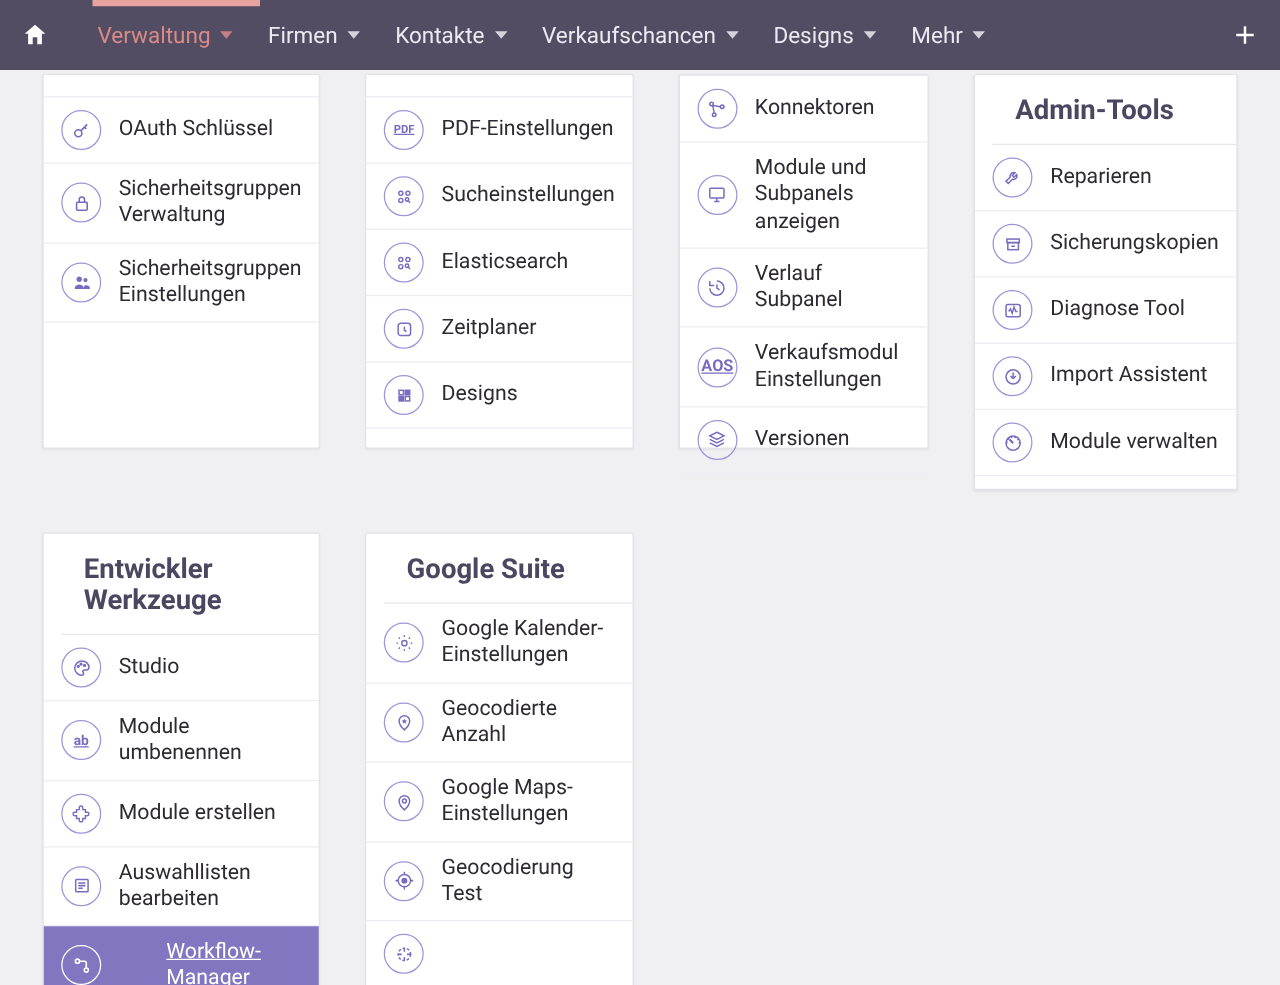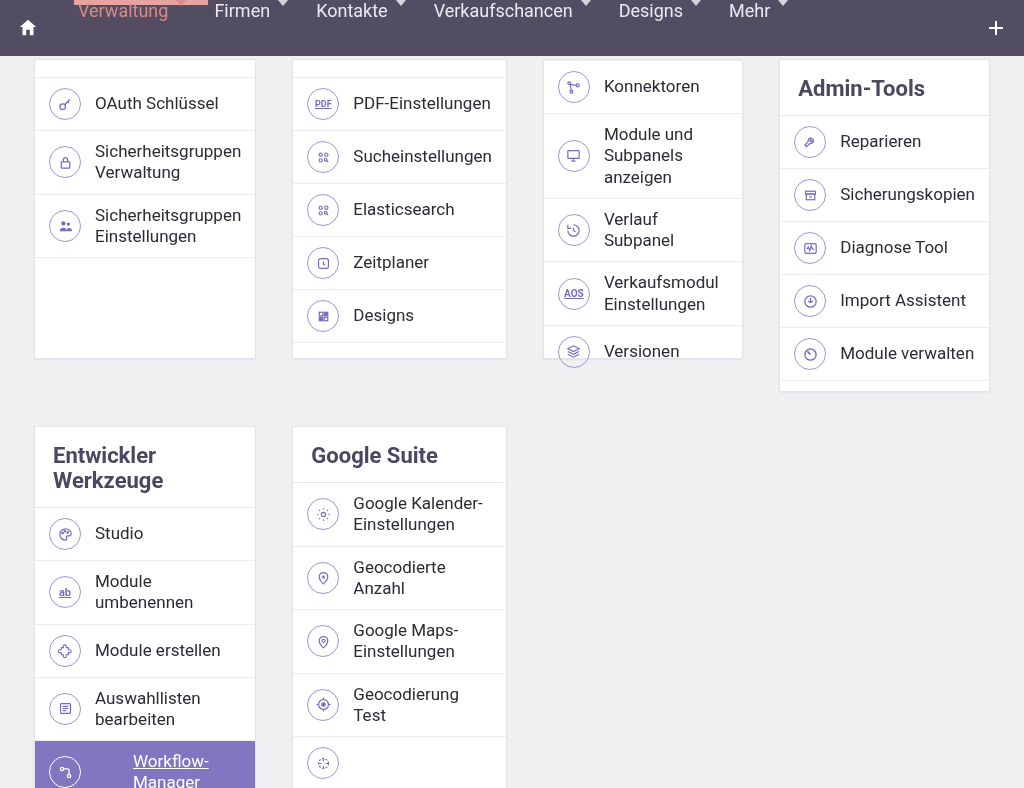--- a/index.html
+++ b/index.html
@@ -22,21 +22,21 @@
     font-size: 18px;
     position: relative;
   }
   .topnav .home {
     width: 36px; height: 36px;
     display: flex; align-items: center; justify-content: center;
     margin-right: 18px;
     color: #fff;
   }
   .topnav .navitem {
-    display: flex; 
+    display: flex; align-items: center;
     padding: 0 14px;
     height: 56px;
     cursor: pointer;
     color: #eceaf0;
   }
   .topnav .navitem.active {
     color: #d88a87;
     position: relative;
   }
   .active-indicator{
@@ -79,20 +79,21 @@
     box-shadow: 0 1px 2px rgba(0,0,0,.06);
     display: flex;
     flex-direction: column;
   }
   .card-header {
     padding: 16px 18px 14px;
     font-size: 22px;
     font-weight: 700;
     color: #4b4760;
     border-bottom: 1px solid #e8e6ee;
+    margin-left: 14px;
   }
   .row {
     display: flex;
     align-items: center;
     padding: 10px 14px;
     border-bottom: 1px solid #eeecf3;
     cursor: pointer;
   }
   .row.highlight {
     background: #8376c1;
@@ -283,21 +284,21 @@
     <div class="row">
       <span class="ic">
           <svg viewBox="0 0 24 24" fill="none" stroke="currentColor" stroke-width="1.7">
             <path d="M4 12a8 8 0 108-8"></path>
             <path d="M4 4v5h5M12 8v4l3 2"></path>
           </svg>
         </span>
       <span class="label">Verlauf Subpanel</span>
     </div>
     <div class="row">
-      <span class="ic" style="font-size:10px">AOS</span>
+      <span class="ic" style="font-size:13px">AOS</span>
       <span class="label">Verkaufsmodul Einstellungen</span>
     </div>
     <div class="row">
       <span class="ic">
           <svg viewBox="0 0 24 24" fill="none" stroke="currentColor" stroke-width="1.7">
             <path d="M12 4l8 4-8 4-8-4 8-4zM4 12l8 4 8-4M4 16l8 4 8-4"></path>
           </svg>
         </span>
       <span class="label">Versionen</span>
     </div>

